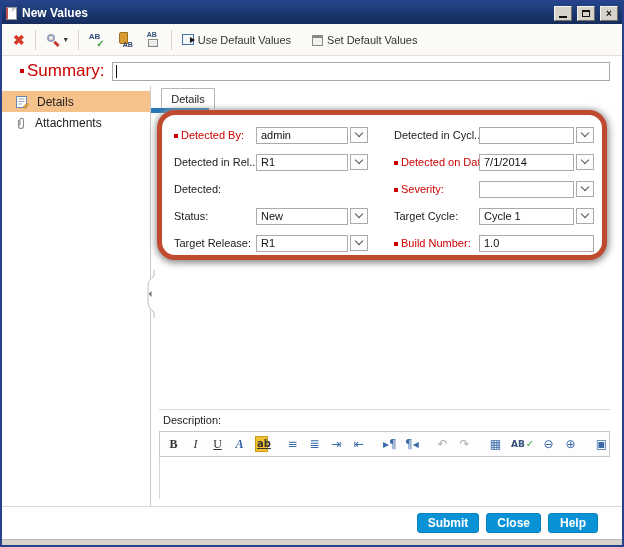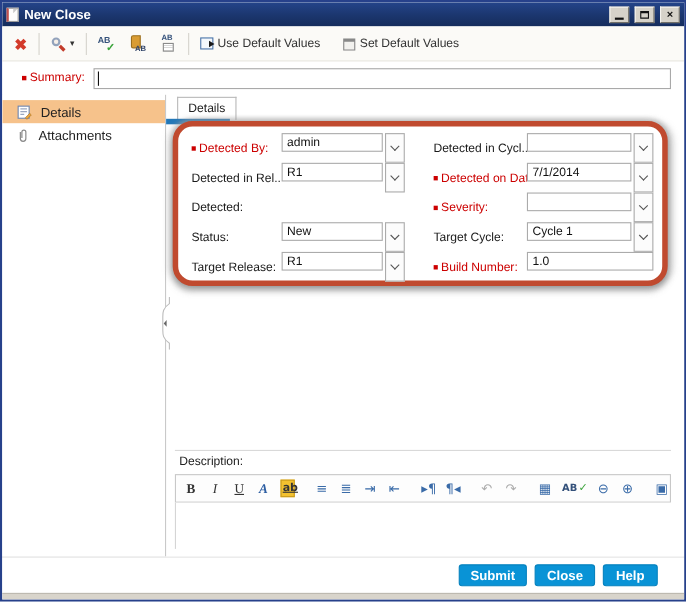--- a/index.html
+++ b/index.html
@@ -72,21 +72,21 @@
     border-left:5px solid #1a1a1a; border-top:3px solid transparent; border-bottom:3px solid transparent; }
   .sdv-ico { width:11px; height:11px; border:1px solid #888; background:#F2F1EE;
     display:inline-block; border-top:3px solid #888; }
   .tbtn-label { font-size:11px; color:#333; }
 
   
   .summary-row {
     height:30px; flex:0 0 30px; background:#fff;
     display:flex; align-items:center; padding:0 12px 0 18px; gap:8px;
   }
-  .req-label { color:#CC0000; font-size:11px; display:inline-flex; align-items:center; white-space:nowrap; }
+  .req-label { color:#CC0000; font-size:17px; display:inline-flex; align-items:center; white-space:nowrap; }
   .req-label::before { content:""; width:4px; height:4px; background:#CC0000; display:inline-block; margin-right:3px; }
   .summary-input-wrap { position:relative; flex:1; height:19px; }
   .summary-input {
     width:100%; height:19px; border:1px solid #A9A9A9; background:#fff;
     font-family:"Liberation Sans",sans-serif; font-size:11px; padding:0 4px; outline:none;
   }
   .caret-bar { position:absolute; left:4px; top:3px; width:1px; height:13px; background:#111; }
 
   
   .content { flex:1 1 auto; display:flex; background:#fff; overflow:hidden; }
@@ -121,21 +121,21 @@
   .form-grid {
     display:grid;
     grid-template-columns: 82px 112px 26px 85px 115px;
     grid-auto-rows:17px; row-gap:10px;
     padding:11px 0 0 12px; align-items:center;
   }
   .flabel { font-size:11px; color:#1a1a1a; white-space:nowrap; overflow:hidden; }
   .flabel.req { color:#CC0000; }
   .flabel.req::before { content:""; width:4px; height:4px; background:#CC0000; display:inline-block; margin-right:3px; vertical-align:1px; }
   .gl1{grid-column:1} .gf1{grid-column:2} .gl2{grid-column:4} .gf2{grid-column:5}
-  .combo { display:flex; height:27px; }
+  .combo { display:flex; height:16px; }
   .combo-field {
     flex:1; border:1px solid #ABABAB; background:#fff; height:17px;
     display:flex; align-items:center; padding-left:4px; font-size:11px; color:#111;
   }
   .combo-btn {
     width:18px; flex:0 0 18px; margin-left:2px; border:1px solid #ABABAB; background:#FCFCFC;
     display:flex; align-items:center; justify-content:center; cursor:default;
   }
   .chev { width:6px; height:6px; border-right:1.6px solid #555; border-bottom:1.6px solid #555;
           transform:rotate(45deg); margin-top:-3px; }
@@ -183,21 +183,21 @@
   .btn.submit { min-width:56px;margin-left:45px; }
   .bottom-strip { height:6px; flex:0 0 6px; background:#D8D4CB; border-top:1px solid #BDB9B0; }
 </style>
 </head>
 <body>
 
 <div class="window">
 
   <div class="titlebar">
     <span class="doc-ico"></span>
-    <span class="title-text">New Close</span>
+    <span class="title-text">New Values</span>
     <span class="winbtn">
         <span class="min-glyph"></span>
       </span>
     <span class="winbtn">
         <span class="max-glyph"></span>
       </span>
     <span class="winbtn">
         <span>×</span>
       </span>
   </div>

